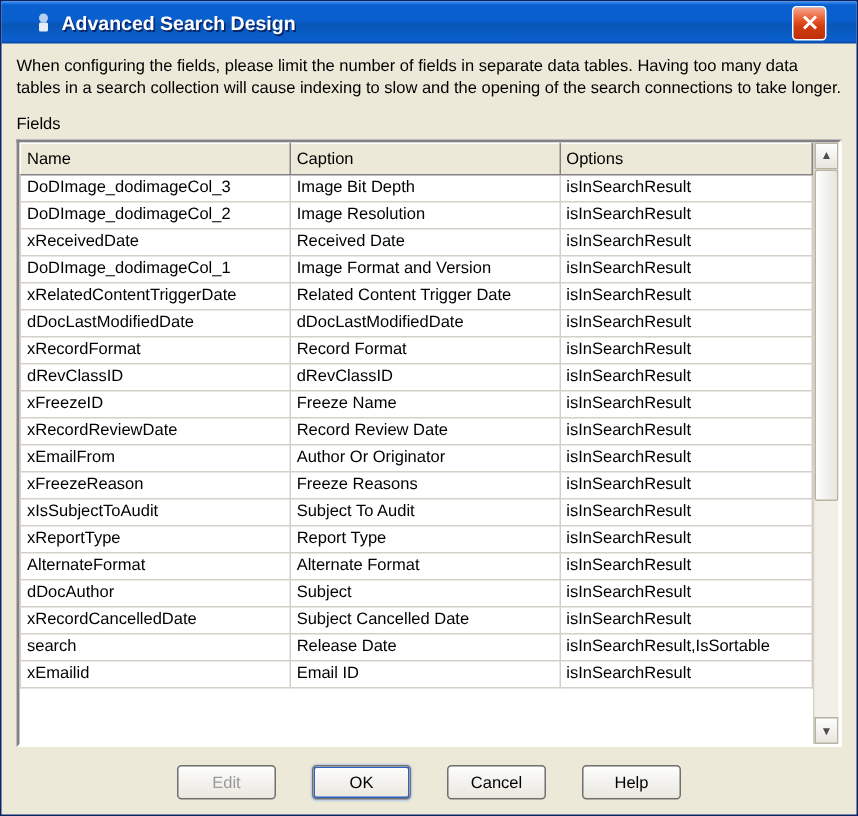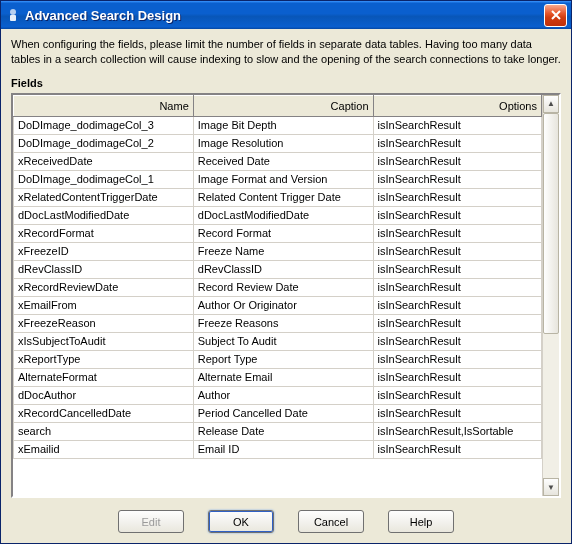--- a/index.html
+++ b/index.html
@@ -1,28 +1,28 @@
 <!DOCTYPE html>
 <html><head>
 <meta charset="utf-8">
 <style>
 html,body{margin:0;padding:0;font-family:Tahoma,Arial,sans-serif;font-size:11px;background:#ece9d8}
 .window{width:572px;height:544px;box-sizing:border-box;border:1px solid #0a246a;background:#ece9d8;display:flex;flex-direction:column}
-.titlebar{height:28px;background:linear-gradient(to bottom,#3a95ff 0%,#0a5fce 8%,#0a5fce 45%,#0856b8 55%,#0a5fce 92%,#0547a3 100%);display:flex;align-items:center;padding:0 4px;color:#fff;font-weight:bold;font-size:13px}
+.titlebar{height:28px;background:linear-gradient(to bottom,#3a95ff 0%,#0a5fce 8%,#0a5fce 45%,#0856b8 55%,#0a5fce 92%,#0547a3 100%);display:flex;align-items:center;padding:0 20px;color:#fff;font-weight:bold;font-size:13px}
 .titlebar .icon{width:16px;height:16px;margin-right:4px;display:flex;align-items:center;justify-content:center}
 .titlebar .title{flex:1;text-shadow:1px 1px 0 #0a246a}
 .closebtn{width:21px;height:21px;background:linear-gradient(to bottom,#f7a88f 0%,#e7562a 40%,#d13c0f 60%,#c0300a 100%);border:1px solid #fff;border-radius:3px;display:flex;align-items:center;justify-content:center;color:#fff;font-weight:bold;font-size:12px;cursor:pointer}
 .closebtn svg{display:block}
 .body{flex:1;display:flex;flex-direction:column;padding:8px 10px 10px 10px;overflow:hidden}
 .desc{color:#000;line-height:1.35;margin-bottom:10px}
-.fields-lbl{font-weight:bold;margin-bottom:4px}
+.fields-lbl{font-weight:normal;margin-bottom:4px}
 .tablewrap{flex:1;border:2px solid;border-color:#848284 #fff #fff #848284;background:#fff;display:flex;overflow:hidden}
 .tablescroll{flex:1;overflow:hidden}
 table{border-collapse:collapse;width:100%;table-layout:fixed}
-th{background:#ece9d8;border:1px solid;border-color:#fff #848284 #848284 #fff;font-weight:normal;text-align:right;padding:2px 4px;height:16px;font-size:11px}
+th{background:#ece9d8;border:1px solid;border-color:#fff #848284 #848284 #fff;font-weight:normal;text-align:left;padding:2px 4px;height:16px;font-size:11px}
 td{border:1px solid #d4d0c8;padding:1px 4px;height:15px;font-size:11px;color:#000;white-space:nowrap;overflow:hidden;text-overflow:clip}
 .col-n{width:175px}
 .col-c{width:175px}
 .col-o{width:164px}
 .vscroll{width:16px;background:#ece9d8;border-left:1px solid #d4d0c8;display:flex;flex-direction:column}
 .sbtn{height:16px;background:linear-gradient(to bottom,#fefefe,#e7e5dd);border:1px solid #b8b4a4;display:flex;align-items:center;justify-content:center;font-size:8px;color:#4d4d4d}
 .strack{flex:1;background:#f1efe6;position:relative}
 .sthumb{position:absolute;top:0;left:0;right:0;height:60%;background:linear-gradient(to right,#fefefe,#e7e5dd);border:1px solid #b8b4a4;border-radius:2px}
 .btnrow{display:flex;justify-content:center;gap:24px;padding-top:12px}
 .btn{min-width:66px;height:23px;background:linear-gradient(to bottom,#fefefe 0%,#f3f2ee 50%,#e9e7dd 100%);border:1px solid #707070;border-radius:3px;font-family:inherit;font-size:11px;padding:0 10px;cursor:pointer}
@@ -95,27 +95,27 @@
                 <td>dDocLastModifiedDate</td>
                 <td>dDocLastModifiedDate</td>
                 <td>isInSearchResult</td>
               </tr>
               <tr>
                 <td>xRecordFormat</td>
                 <td>Record Format</td>
                 <td>isInSearchResult</td>
               </tr>
               <tr>
-                <td>xFreezeID</td>
-                <td>Freeze Name</td>
+                <td>dRevClassID</td>
+                <td>dRevClassID</td>
                 <td>isInSearchResult</td>
               </tr>
               <tr>
-                <td>dRevClassID</td>
-                <td>dRevClassID</td>
+                <td>xFreezeID</td>
+                <td>Freeze Name</td>
                 <td>isInSearchResult</td>
               </tr>
               <tr>
                 <td>xRecordReviewDate</td>
                 <td>Record Review Date</td>
                 <td>isInSearchResult</td>
               </tr>
               <tr>
                 <td>xEmailFrom</td>
                 <td>Author Or Originator</td>
@@ -131,31 +131,31 @@
                 <td>Subject To Audit</td>
                 <td>isInSearchResult</td>
               </tr>
               <tr>
                 <td>xReportType</td>
                 <td>Report Type</td>
                 <td>isInSearchResult</td>
               </tr>
               <tr>
                 <td>AlternateFormat</td>
-                <td>Alternate Email</td>
+                <td>Alternate Format</td>
                 <td>isInSearchResult</td>
               </tr>
               <tr>
                 <td>dDocAuthor</td>
-                <td>Author</td>
+                <td>Subject</td>
                 <td>isInSearchResult</td>
               </tr>
               <tr>
                 <td>xRecordCancelledDate</td>
-                <td>Period Cancelled Date</td>
+                <td>Subject Cancelled Date</td>
                 <td>isInSearchResult</td>
               </tr>
               <tr>
                 <td>search</td>
                 <td>Release Date</td>
                 <td>isInSearchResult,IsSortable</td>
               </tr>
               <tr>
                 <td>xEmailid</td>
                 <td>Email ID</td>

